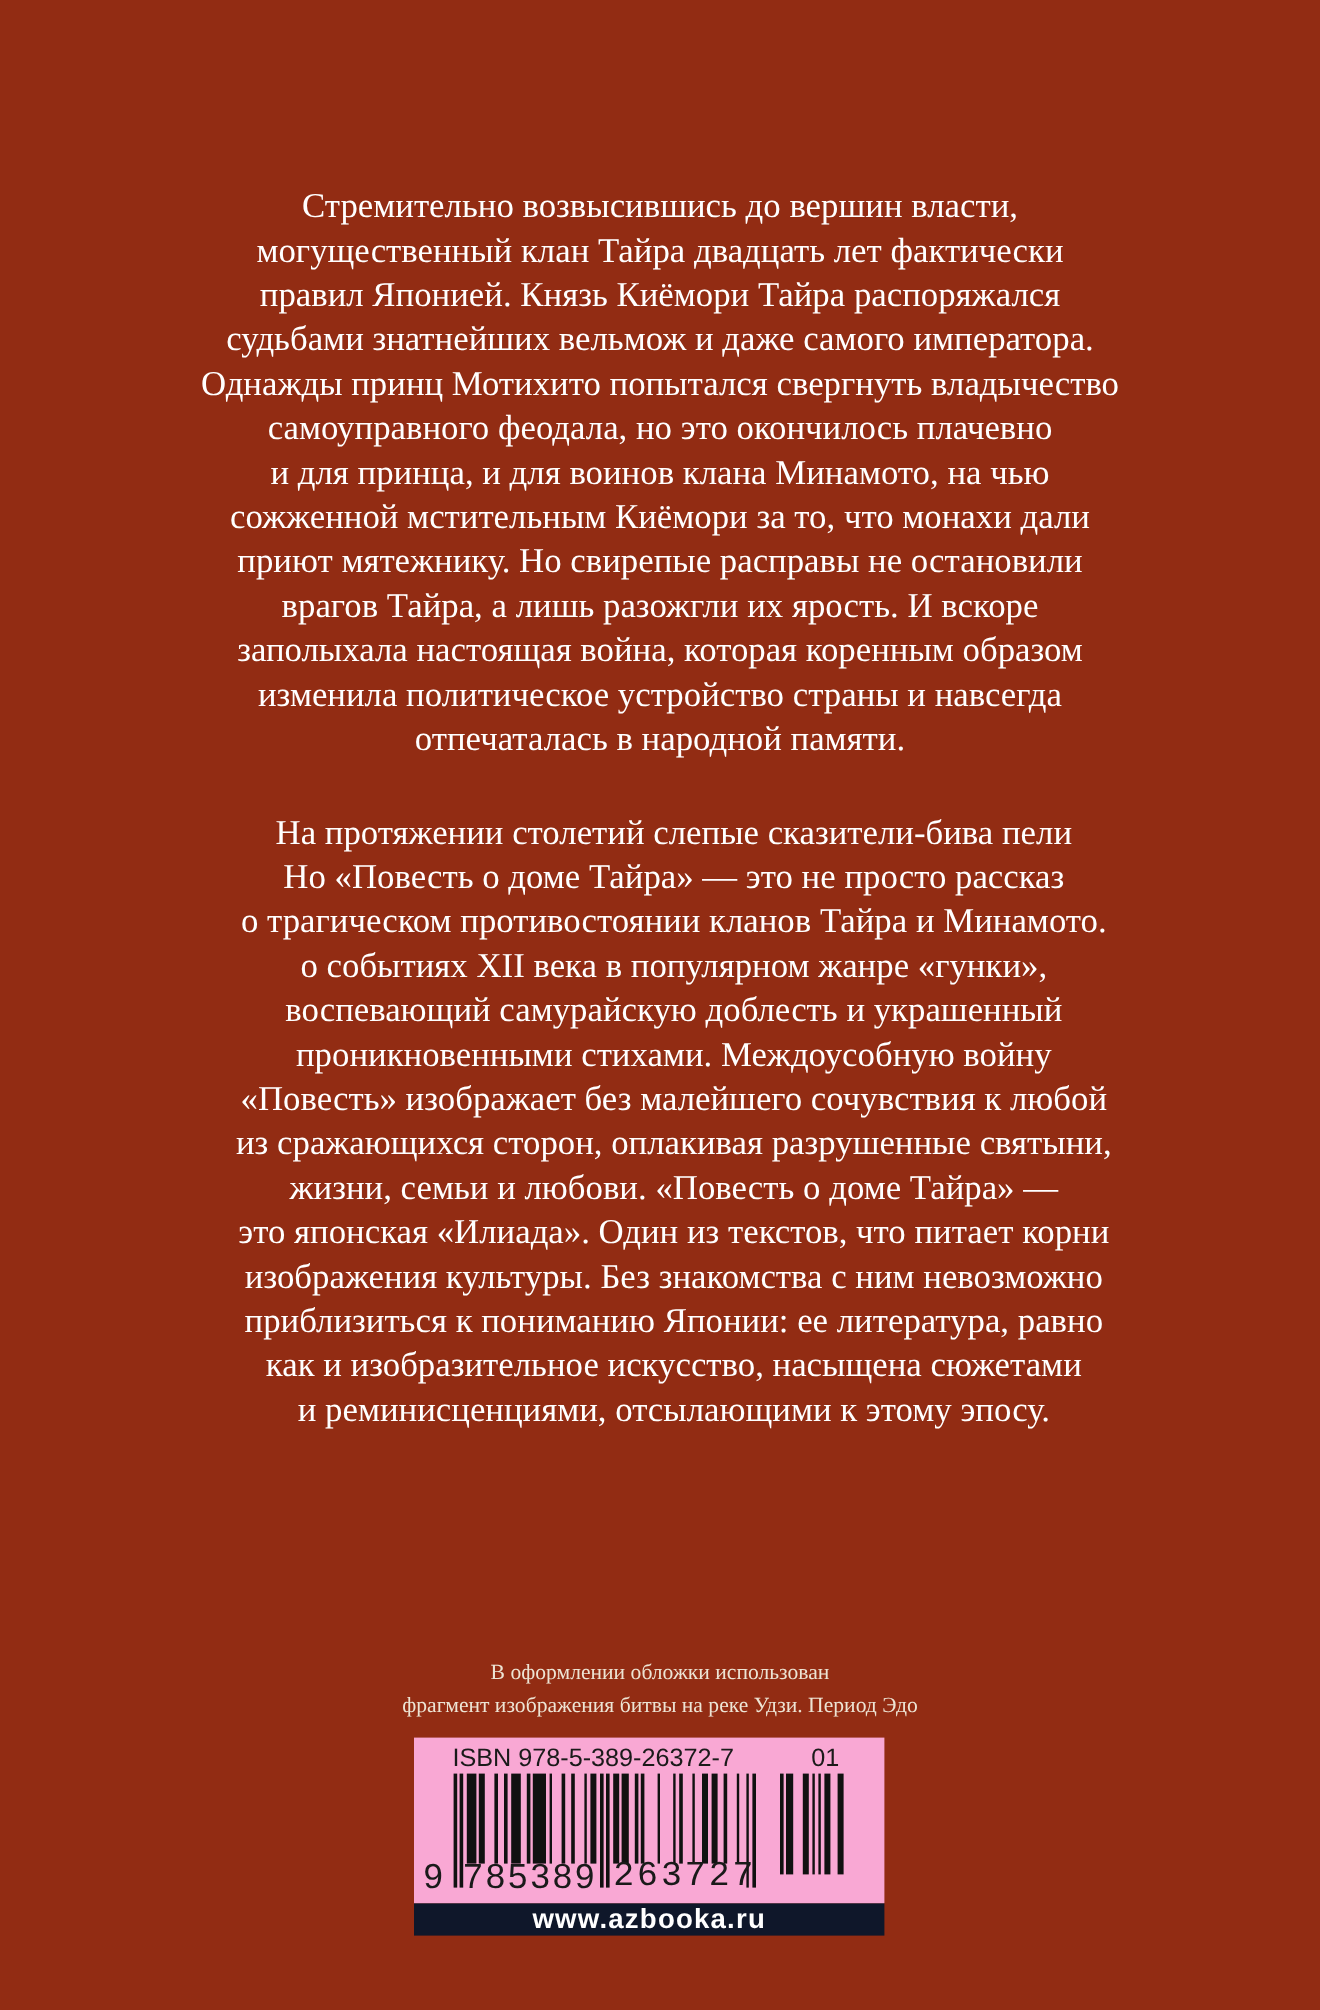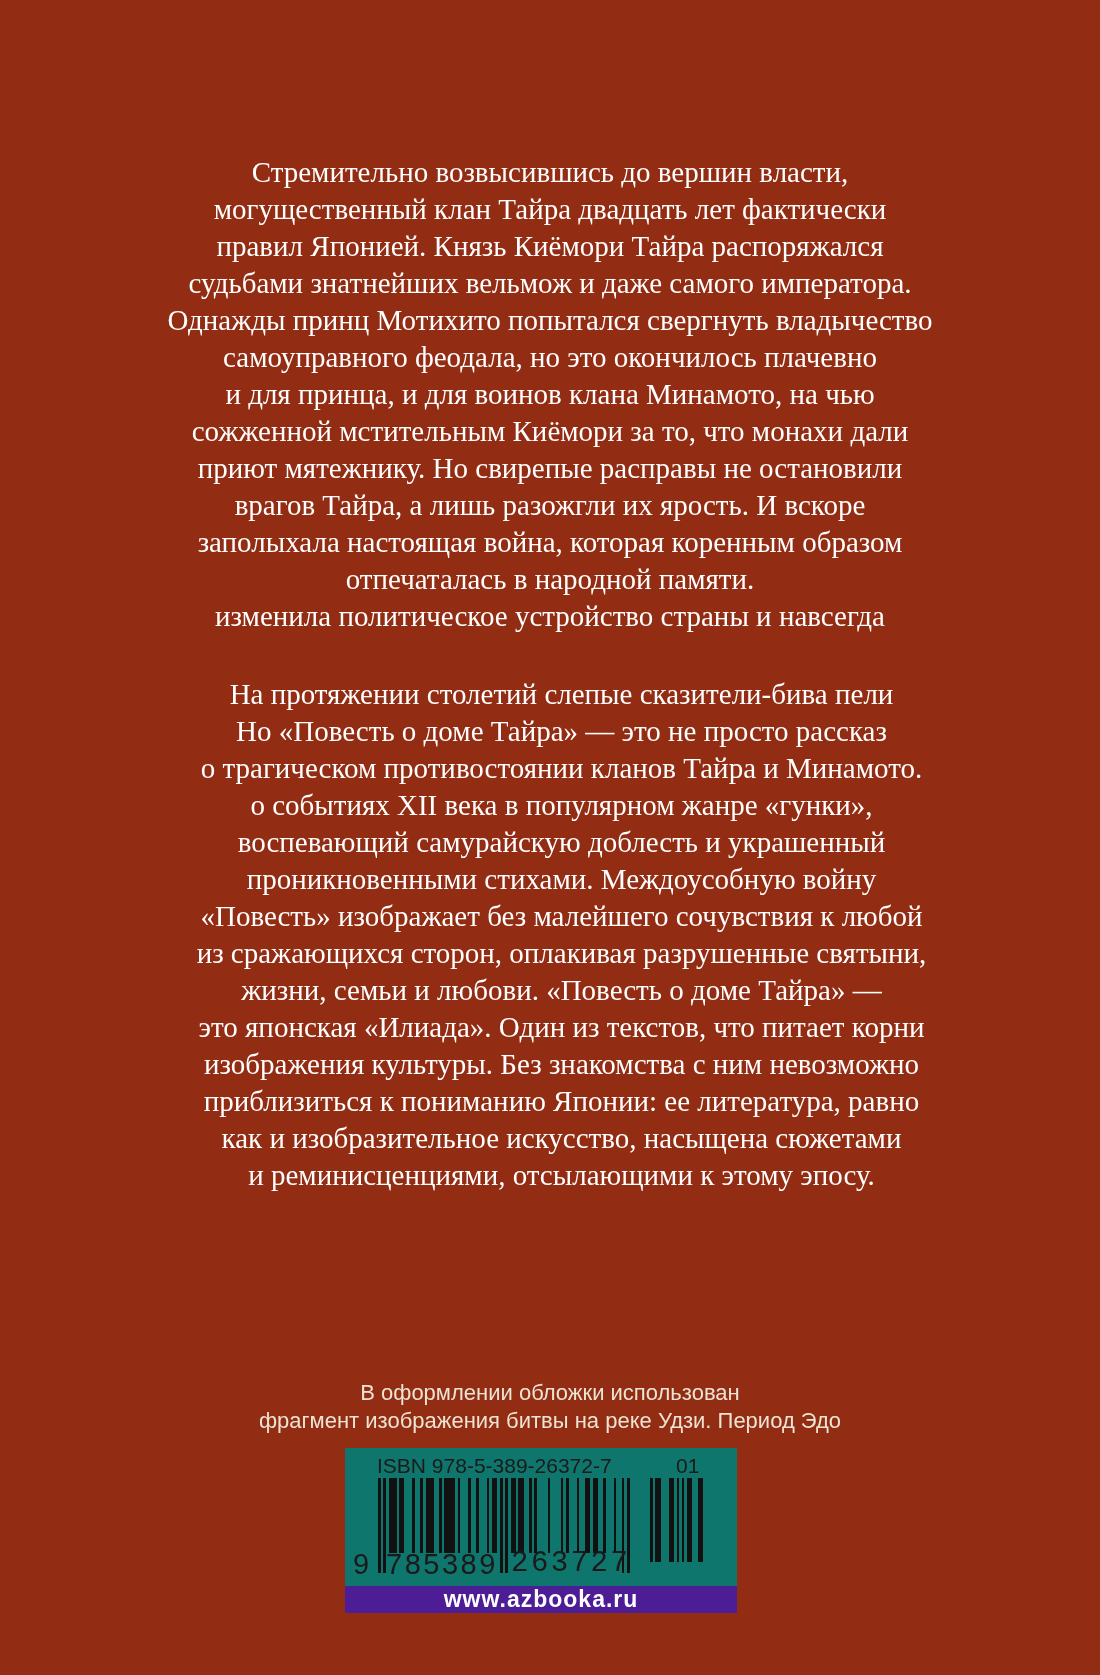--- a/index.html
+++ b/index.html
@@ -24,37 +24,37 @@
   .annotation .para { margin: 0; }
   .annotation .para + .para { margin-top: 41px; margin-left: 23px; }
   .annotation .line { white-space: nowrap; }
   .credit {
     position: absolute;
     top: 1379px;
     left: 0;
     width: 100%;
     text-align: center;
     color: #EDE4D4;
-    font-family: Liberation Sans, sans-serif;
-    font-size: 22px;
+    font-family: Liberation Serif, serif;
+    font-size: 18px;
     line-height: 28px;
     font-weight: 400;
   }
   .credit .line { white-space: nowrap; }
   .barcode-block {
     position: absolute;
     left: 345px;
     top: 1448px;
     width: 392px;
   }
   .barcode-white {
     position: relative;
     width: 392px;
     height: 138px;
-    background: #0f766e;
+    background: #f9a8d4;
   }
   .isbn-label {
     position: absolute;
     top: 6px;
     left: 32px;
     color: #1A1A1A;
     font-family: "Liberation Sans", "DejaVu Sans", sans-serif;
     font-size: 21px;
     letter-spacing: 0px;
     white-space: nowrap;
@@ -104,22 +104,22 @@
       <div class="line">могущественный клан Тайра двадцать лет фактически</div>
       <div class="line">правил Японией. Князь Киёмори Тайра распоряжался</div>
       <div class="line">судьбами знатнейших вельмож и даже самого императора.</div>
       <div class="line">Однажды принц Мотихито попытался свергнуть владычество</div>
       <div class="line">самоуправного феодала, но это окончилось плачевно</div>
       <div class="line">и для принца, и для воинов клана Минамото, на чью</div>
       <div class="line">сожженной мстительным Киёмори за то, что монахи дали</div>
       <div class="line">приют мятежнику. Но свирепые расправы не остановили</div>
       <div class="line">врагов Тайра, а лишь разожгли их ярость. И вскоре</div>
       <div class="line">заполыхала настоящая война, которая коренным образом</div>
+      <div class="line">изменила политическое устройство страны и навсегда</div>
       <div class="line">отпечаталась в народной памяти.</div>
-      <div class="line">изменила политическое устройство страны и навсегда</div>
     </div>
   <div class="para">
       <div class="line">На протяжении столетий слепые сказители-бива пели</div>
       <div class="line">Но «Повесть о доме Тайра» — это не просто рассказ</div>
       <div class="line">о трагическом противостоянии кланов Тайра и Минамото.</div>
       <div class="line">о событиях XII века в популярном жанре «гунки»,</div>
       <div class="line">воспевающий самурайскую доблесть и украшенный</div>
       <div class="line">проникновенными стихами. Междоусобную войну</div>
       <div class="line">«Повесть» изображает без малейшего сочувствия к любой</div>
       <div class="line">из сражающихся сторон, оплакивая разрушенные святыни,</div>
@@ -179,14 +179,14 @@
         <div class="bar" style="left: 18.55px; width: 5.3px; height: 84px; background: rgb(17, 17, 17);"></div>
         <div class="bar" style="left: 26.5px; width: 2.65px; height: 84px; background: rgb(17, 17, 17);"></div>
         <div class="bar" style="left: 31.8px; width: 2.65px; height: 84px; background: rgb(17, 17, 17);"></div>
         <div class="bar" style="left: 37.1px; width: 5.3px; height: 84px; background: rgb(17, 17, 17);"></div>
         <div class="bar" style="left: 47.7px; width: 5.3px; height: 84px; background: rgb(17, 17, 17);"></div>
       </div>
     <span class="ean-digit ean-first">9</span>
     <span class="ean-group ean-g1">785389</span>
     <span class="ean-group ean-g2">263727</span>
   </div>
-  <div class="site-strip" style="background: #4c1d95;">www.azbooka.ru</div>
+  <div class="site-strip" style="background: #0f172a;">www.azbooka.ru</div>
 </div>
 
 </body></html>

